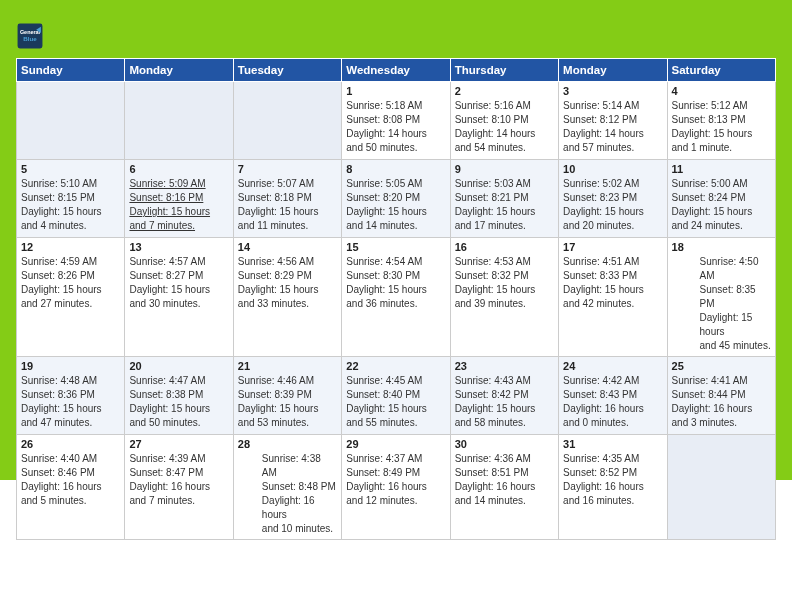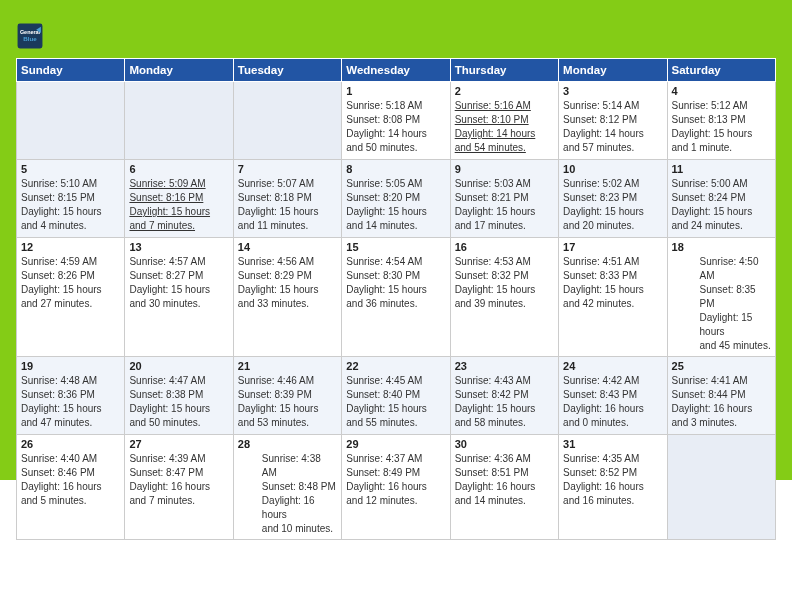--- a/index.html
+++ b/index.html
@@ -136,21 +136,21 @@
           <td class="empty-cell"></td>
           <td>
             <span class="day-num">1</span>
             <div class="day-info" style="white-space: pre-line;">Sunrise: 5:18 AM
 Sunset: 8:08 PM
 Daylight: 14 hours
 and 50 minutes.</div>
           </td>
           <td>
             <span class="day-num">2</span>
-            <div class="day-info" style="white-space: pre-line; text-decoration: underline;">Sunrise: 5:16 AM
+            <div class="day-info" style="white-space: pre-line;">Sunrise: 5:16 AM
 Sunset: 8:10 PM
 Daylight: 14 hours
 and 54 minutes.</div>
           </td>
           <td>
             <span class="day-num">3</span>
             <div class="day-info" style="white-space: pre-line;">Sunrise: 5:14 AM
 Sunset: 8:12 PM
 Daylight: 14 hours
 and 57 minutes.</div>

